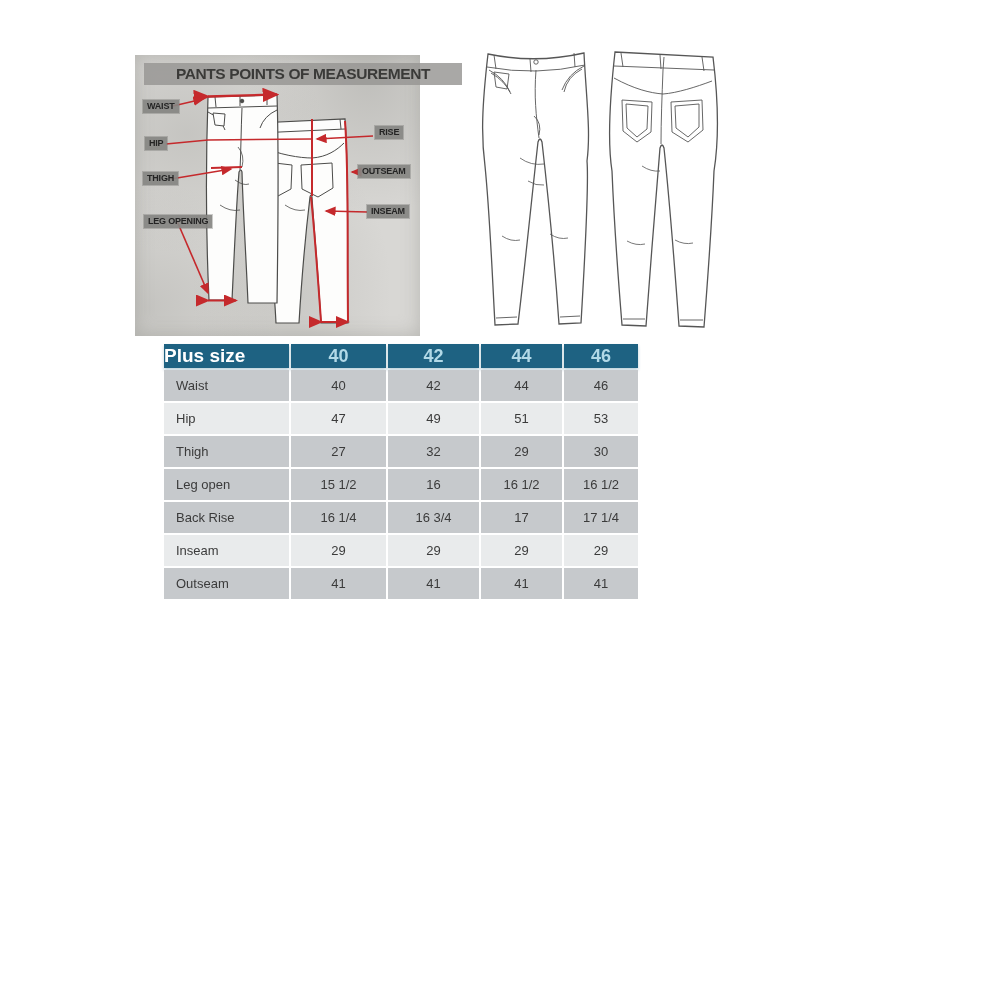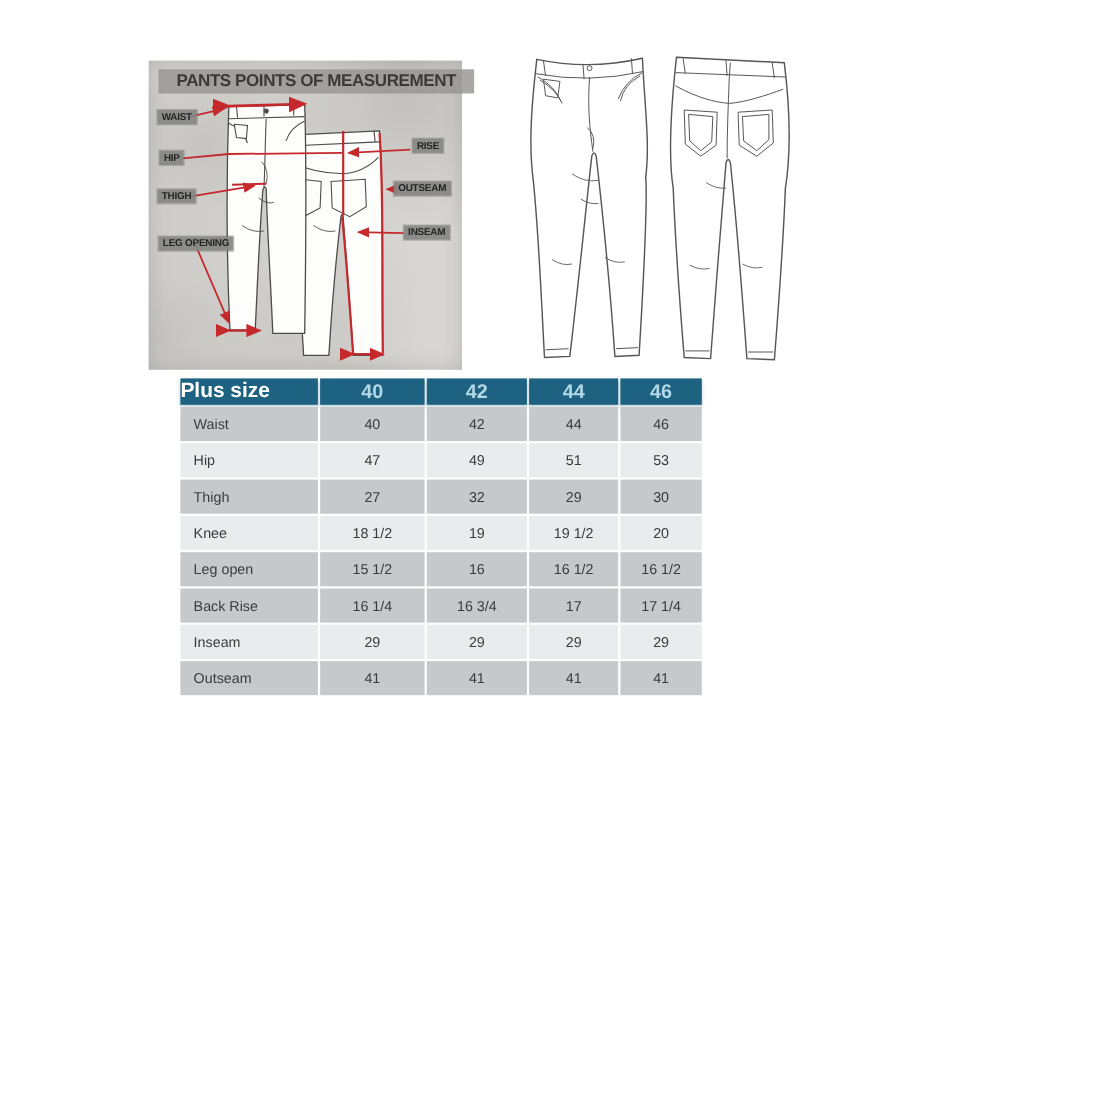--- a/index.html
+++ b/index.html
@@ -8,21 +8,21 @@
 
   
   .diagram-panel{position:absolute;left:135px;top:55px;width:285px;height:281px;
     background:
       radial-gradient(ellipse at 18% 28%, rgba(150,150,145,.28), transparent 42%),
       radial-gradient(ellipse at 82% 8%,  rgba(135,135,130,.30), transparent 38%),
       radial-gradient(ellipse at 55% 85%, rgba(150,150,145,.22), transparent 45%),
       radial-gradient(ellipse at 5% 90%,  rgba(140,140,135,.25), transparent 35%),
       #d8d7d4;
     box-shadow:inset 0 0 18px rgba(120,120,115,.35);}
-  .diagram-title{position:absolute;left:9px;top:8px;width:287px;height:22px;
+  .diagram-title{position:absolute;left:9px;top:8px;width:318px;height:22px;
     background:rgba(150,149,146,.82);display:flex;align-items:center;justify-content:center;
     font-weight:bold;font-size:15.5px;letter-spacing:-0.4px;color:#3a3a38;
     transform:scaleX(1.0);white-space:nowrap;}
   .diagram-svg{position:absolute;left:0;top:0;}
   .chip{position:absolute;background:rgba(134,133,130,.92);color:#242424;
     font-weight:bold;font-size:9px;letter-spacing:-0.2px;padding:2px 4px;line-height:1;
     white-space:nowrap;box-shadow:0 0 0 1px rgba(110,110,105,.35);}
 
   
   .flats-panel{position:absolute;left:472px;top:36px;width:268px;height:302px;}
@@ -176,27 +176,20 @@
         <td class="cell-val">51</td>
         <td class="cell-val">53</td>
       </tr>
       <tr class="row-dark">
         <td class="row-label">Thigh</td>
         <td class="cell-val">27</td>
         <td class="cell-val">32</td>
         <td class="cell-val">29</td>
         <td class="cell-val">30</td>
       </tr>
-      <tr class="row-light">
-        <td class="row-label">Knee</td>
-        <td class="cell-val">18 1/2</td>
-        <td class="cell-val">19</td>
-        <td class="cell-val">19 1/2</td>
-        <td class="cell-val">20</td>
-      </tr>
       <tr class="row-dark">
         <td class="row-label">Leg open</td>
         <td class="cell-val">15 1/2</td>
         <td class="cell-val">16</td>
         <td class="cell-val">16 1/2</td>
         <td class="cell-val">16 1/2</td>
       </tr>
       <tr class="row-dark">
         <td class="row-label">Back Rise</td>
         <td class="cell-val">16 1/4</td>

